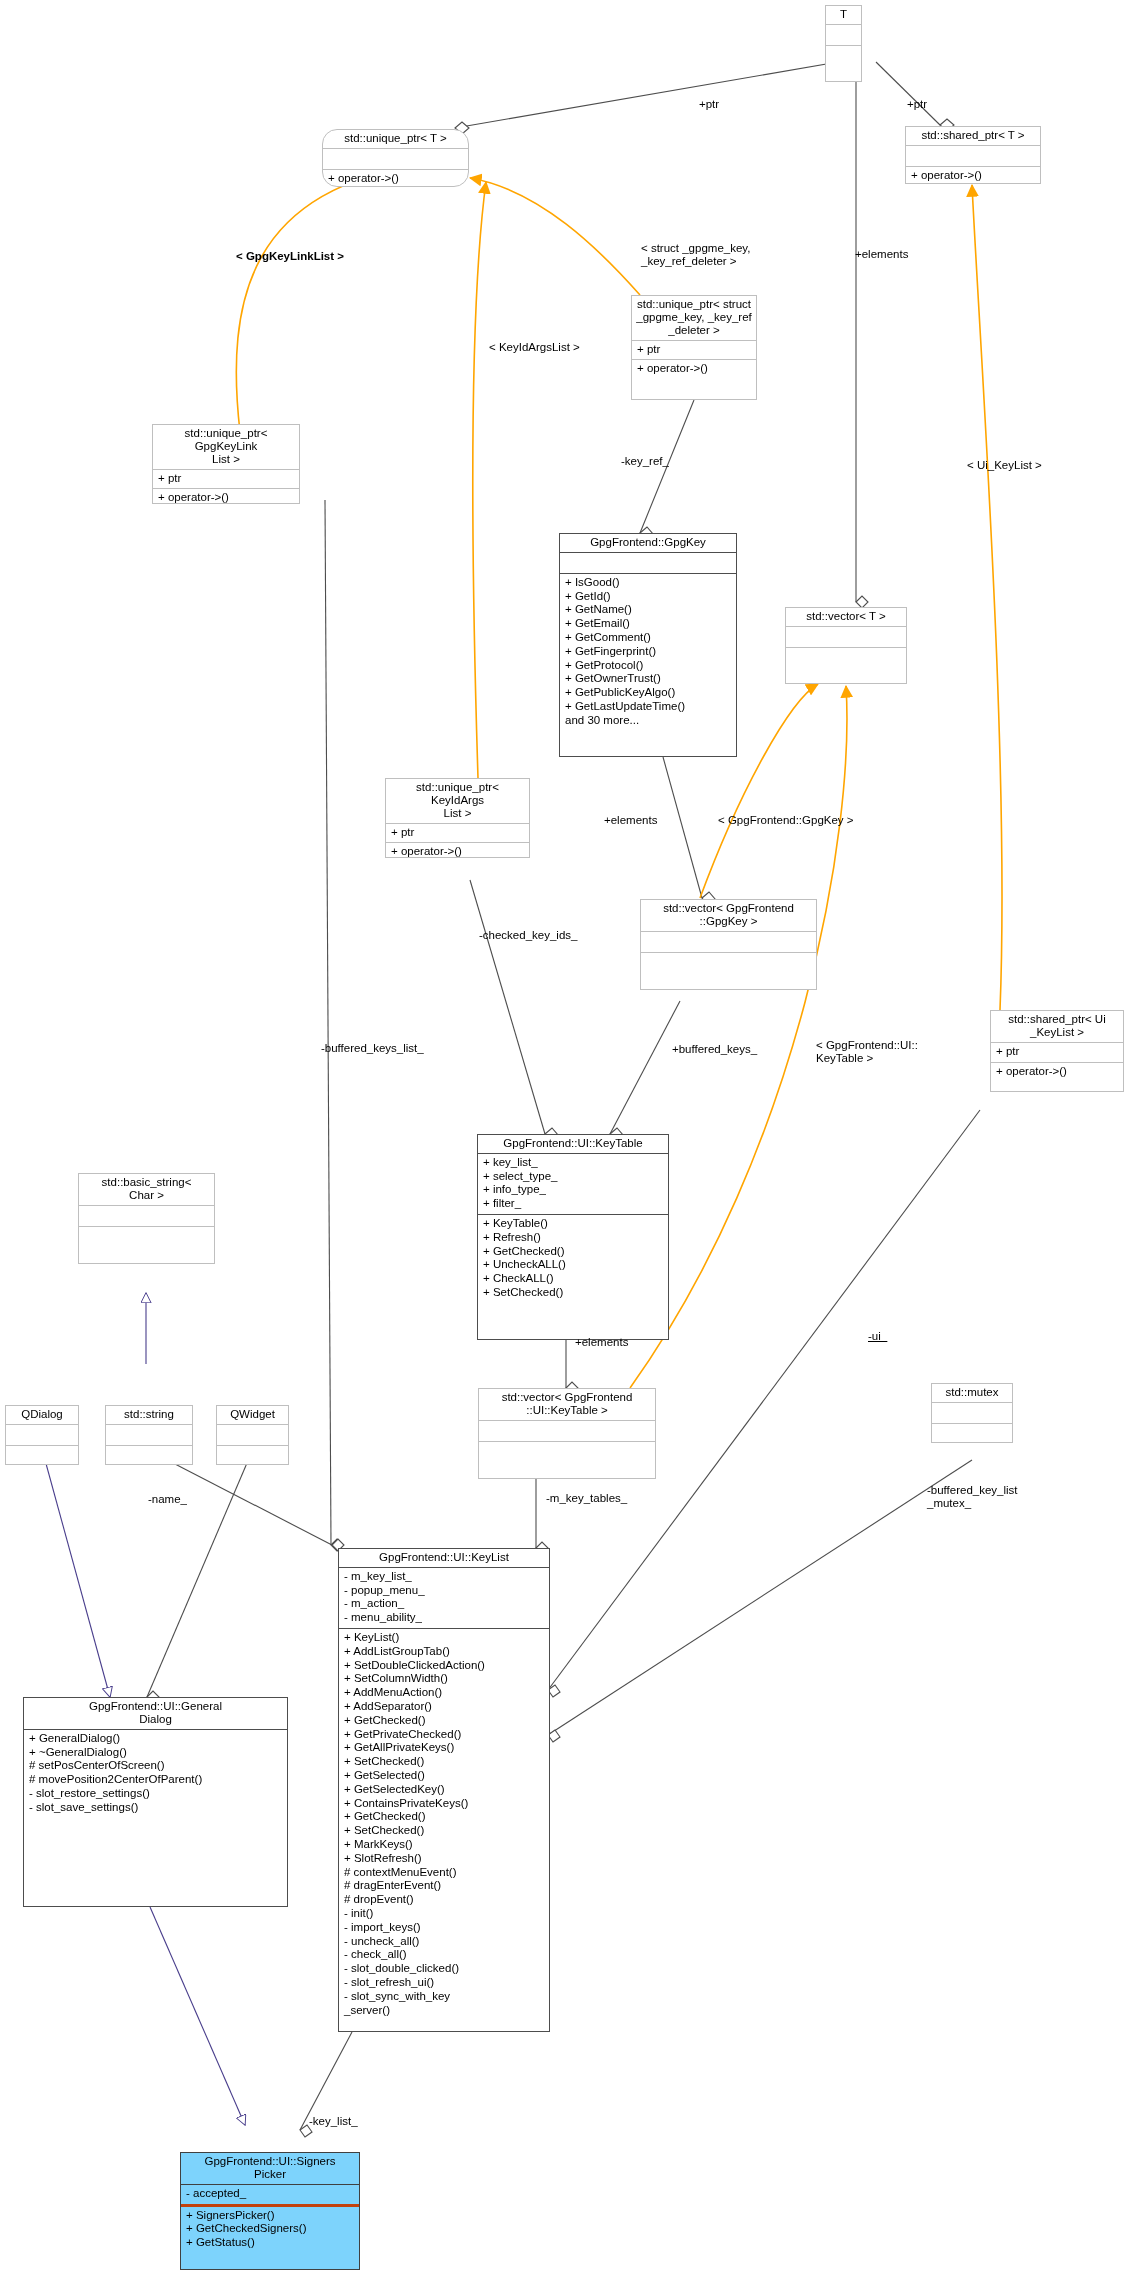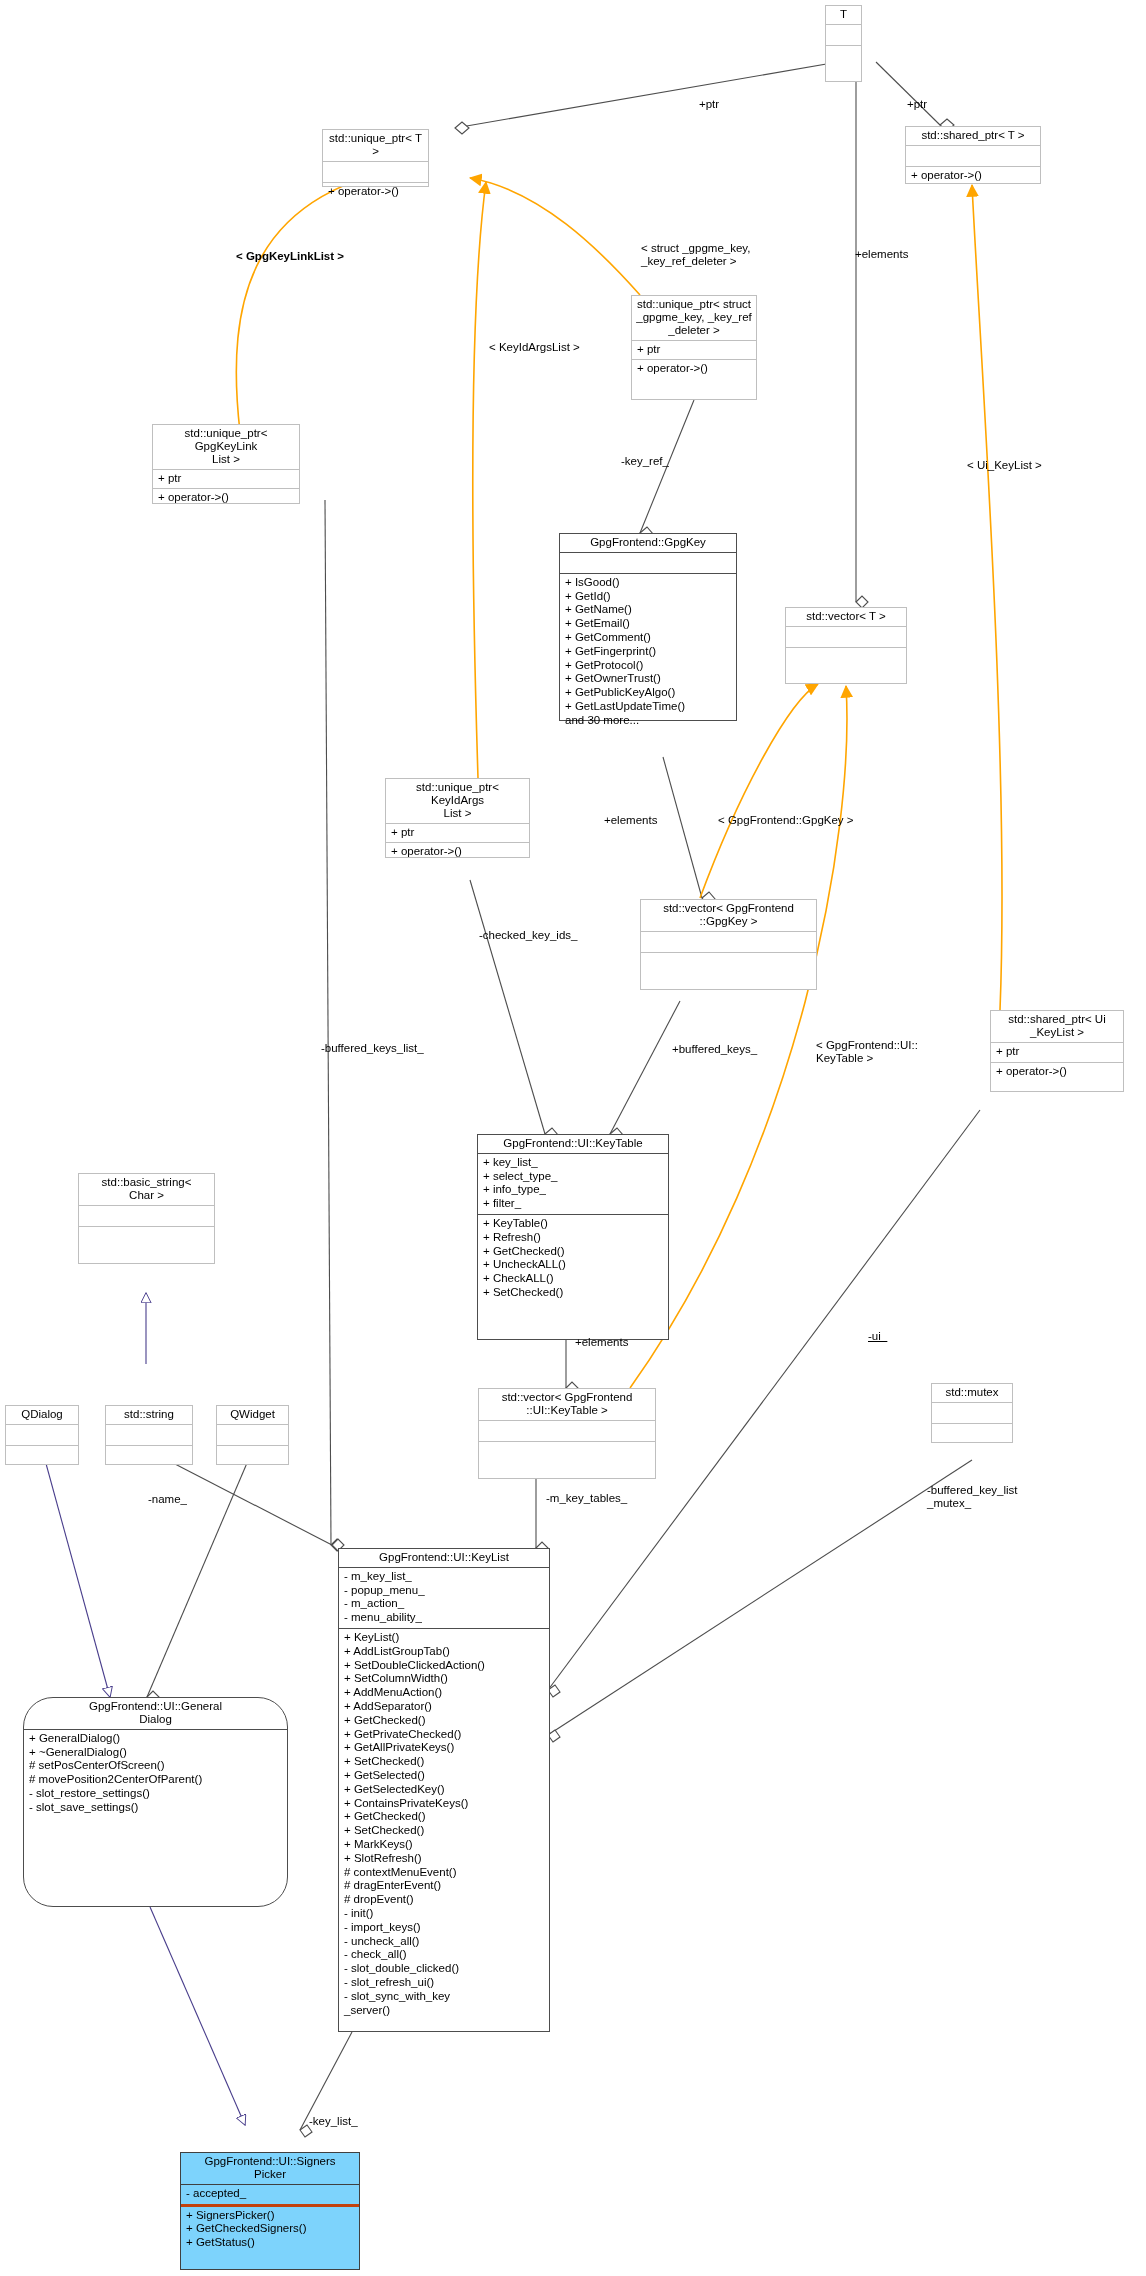--- a/index.html
+++ b/index.html
@@ -160,21 +160,21 @@
       <path d="M1000,1010 C1010,760 980,350 972,185" marker-end="url(#arrowOrange)"></path>
     </g>
   </svg>
 
   <div class="node" style="left:825px;top:5px;width:37px;height:77px;">
     <div class="title">T</div>
     <div class="sect attrs empty"></div>
     <div class="sect ops empty"></div>
   </div>
 
-  <div class="node" style="left:322px;top:129px;width:107px;height:58px;">
+  <div class="node" style="left:322px;top:129px;width:147px;height:58px;border-radius:15px;">
     <div class="title">std::unique_ptr&lt; T &gt;</div>
     <div class="sect attrs empty"></div>
     <div class="sect ops">+ operator-&gt;()</div>
   </div>
 
   <div class="node" style="left:905px;top:126px;width:136px;height:58px;">
     <div class="title">std::shared_ptr&lt; T &gt;</div>
     <div class="sect attrs empty"></div>
     <div class="sect ops">+ operator-&gt;()</div>
   </div>
@@ -194,21 +194,21 @@
     <div class="sect ops">+ operator-&gt;()</div>
   </div>
 
   <div class="node" style="left:385px;top:778px;width:145px;height:80px;">
     <div class="title">std::unique_ptr&lt; KeyIdArgs
 List &gt;</div>
     <div class="sect attrs">+ ptr</div>
     <div class="sect ops">+ operator-&gt;()</div>
   </div>
 
-  <div class="node strong" style="left:559px;top:533px;width:178px;height:188px;">
+  <div class="node strong" style="left:559px;top:533px;width:178px;height:224px;">
     <div class="title">GpgFrontend::GpgKey</div>
     <div class="sect attrs empty"></div>
     <div class="sect ops">+ IsGood()
 + GetId()
 + GetName()
 + GetEmail()
 + GetComment()
 + GetFingerprint()
 + GetProtocol()
 + GetOwnerTrust()
@@ -318,21 +318,21 @@
 - init()
 - import_keys()
 - uncheck_all()
 - check_all()
 - slot_double_clicked()
 - slot_refresh_ui()
 - slot_sync_with_key
 _server()</div>
   </div>
 
-  <div class="node strong" style="left:23px;top:1697px;width:265px;height:210px;border-radius:30px;">
+  <div class="node strong" style="left:23px;top:1697px;width:265px;height:210px;">
     <div class="title">GpgFrontend::UI::General
 Dialog</div>
     <div class="sect ops">+ GeneralDialog()
 + ~GeneralDialog()
 # setPosCenterOfScreen()
 # movePosition2CenterOfParent()
 - slot_restore_settings()
 - slot_save_settings()</div>
   </div>
 

